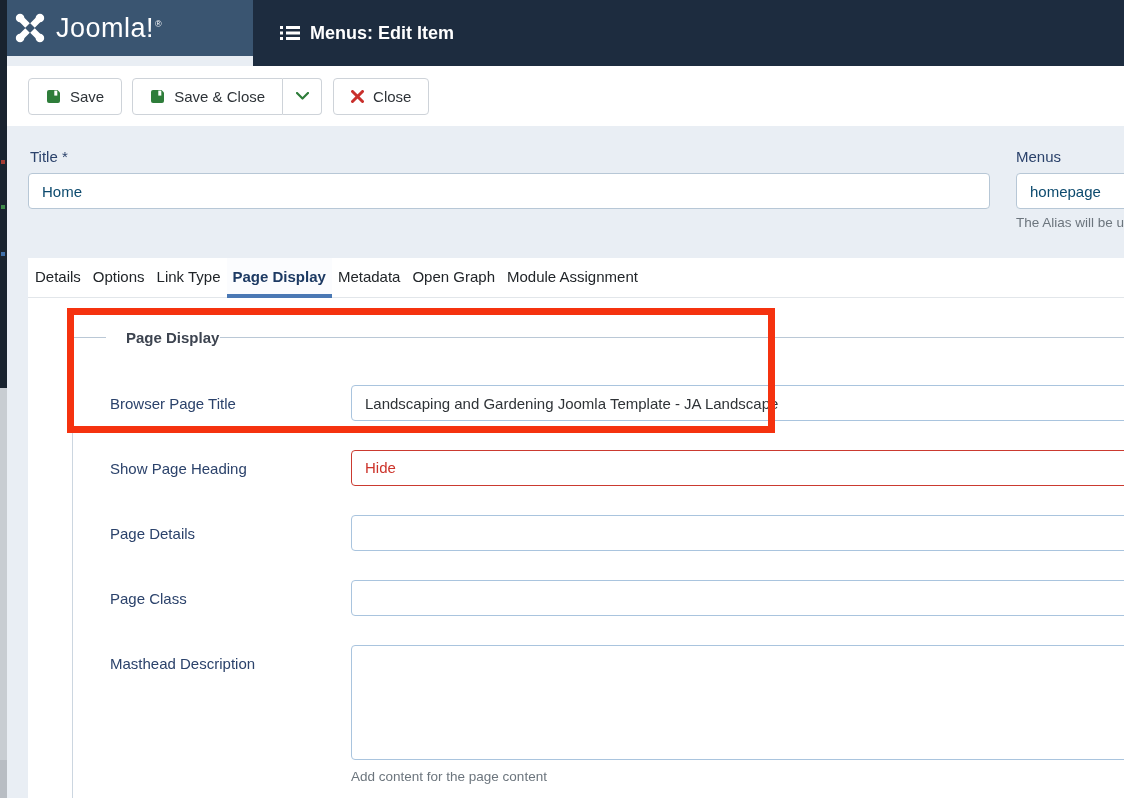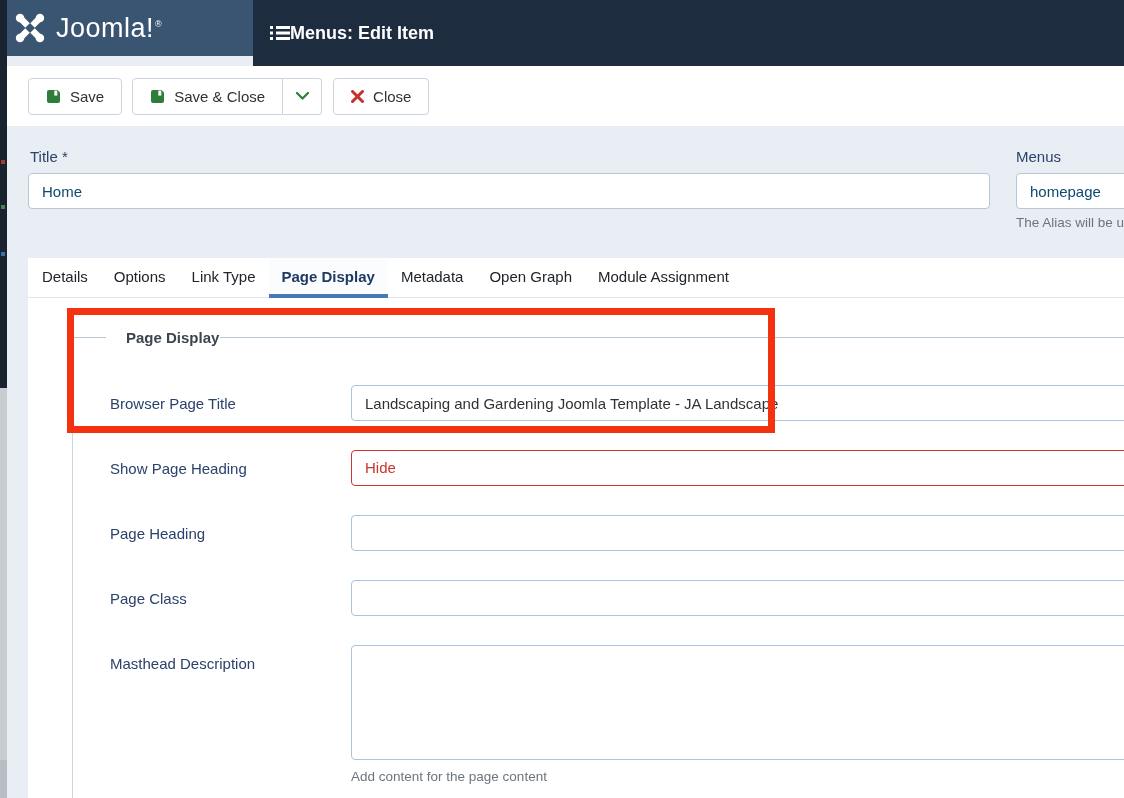--- a/index.html
+++ b/index.html
@@ -14,21 +14,21 @@
   
   .header { position: absolute; top: 0; left: 0; width: 1124px; height: 66px; display: flex; }
   .header-logo-section {
     width: 253px; height: 56px; background: #3a5571;
     display: flex; align-items: center; padding-left: 13px; gap: 9px;
   }
   .logo-word { color: #fff; font-size: 27px; font-weight: 400; letter-spacing: .5px; position: relative; }
   .logo-reg { color: #fff; font-size: 9px; position: relative; top: -10px; left: 1px; }
   .header-title-section {
     flex: 1; height: 66px; background: #1d2c3f;
-    display: flex; align-items: center; padding-left: 17px; 
+    display: flex; align-items: center; padding-left: 27px; gap: 10px;
   }
   .header-title { color: #fff; font-size: 18px; font-weight: 700; }
 
   
   .edge-sliver {
     position: absolute; left: 0; top: 0; width: 7px; height: 798px; z-index: 50;
     background: linear-gradient(to bottom, #19232f 0, #19232f 388px, #c8cdd2 388px, #c8cdd2 760px, #b8bdc3 760px, #b8bdc3 798px);
   }
   .speck { position: absolute; left: 1px; width: 4px; height: 4px; }
 
@@ -61,21 +61,21 @@
   .hint-text { position: absolute; font-size: 13.5px; color: #6c757d; white-space: nowrap; }
 
   
   .card {
     position: absolute; left: 28px; top: 258px; width: 1096px; height: 540px; background: #fff;
   }
   .tabstrip {
     height: 40px; border-bottom: 1px solid #e2e6ea; display: flex; align-items: stretch; padding-left: 1px;
   }
   .tab {
-    display: flex; align-items: center; padding: 0 13px; font-size: 15px; color: #212529;
+    display: flex; align-items: center; padding: 0 6px; font-size: 15px; color: #212529;
     border-bottom: 4px solid transparent; margin-bottom: -1px; cursor: pointer; white-space: nowrap;
   }
   .tab.active { color: #1d3a63; font-weight: 700; border-bottom-color: #4a78b4; background: #fbfcfe; }
 
   
   .fieldset-vline { position: absolute; left: 72px; top: 337px; width: 1px; height: 461px; background: #ccd6e0; }
   .legend-line { position: absolute; top: 337px; height: 1px; background: #bac8d6; }
   .legend-text { position: absolute; left: 126px; top: 329px; font-size: 15px; font-weight: 700; color: #3d4450; }
 
   .row-label { position: absolute; left: 110px; font-size: 15px; color: #2b426b; }
@@ -197,21 +197,21 @@
 <div class="legend-line" style="left:72px; width:34px;"></div>
 <div class="legend-text">Page Display</div>
 <div class="legend-line" style="left:220px; width:940px;"></div>
 
 <label class="row-label" style="top:395px;">Browser Page Title</label>
 <input class="ctl ctl-input" style="top: 385px;" value="Landscaping and Gardening Joomla Template - JA Landscape">
 
 <label class="row-label" style="top:460px;">Show Page Heading</label>
 <div class="ctl ctl-select" style="top:450px;">Hide</div>
 
-<label class="row-label" style="top:525px;">Page Heading</label>
+<label class="row-label" style="top:525px;">Page Details</label>
 <input class="ctl ctl-input" style="top: 515px;" value="">
 
 <label class="row-label" style="top:590px;">Page Class</label>
 <input class="ctl ctl-input" style="top: 580px;" value="">
 
 <label class="row-label" style="top:655px;">Masthead Description</label>
 <textarea class="ctl ctl-textarea" style="top: 645px;"></textarea>
 <div class="hint-text" style="left:351px; top:769px;">Add content for the page content</div>
 
 <div class="annotation-box"></div>

